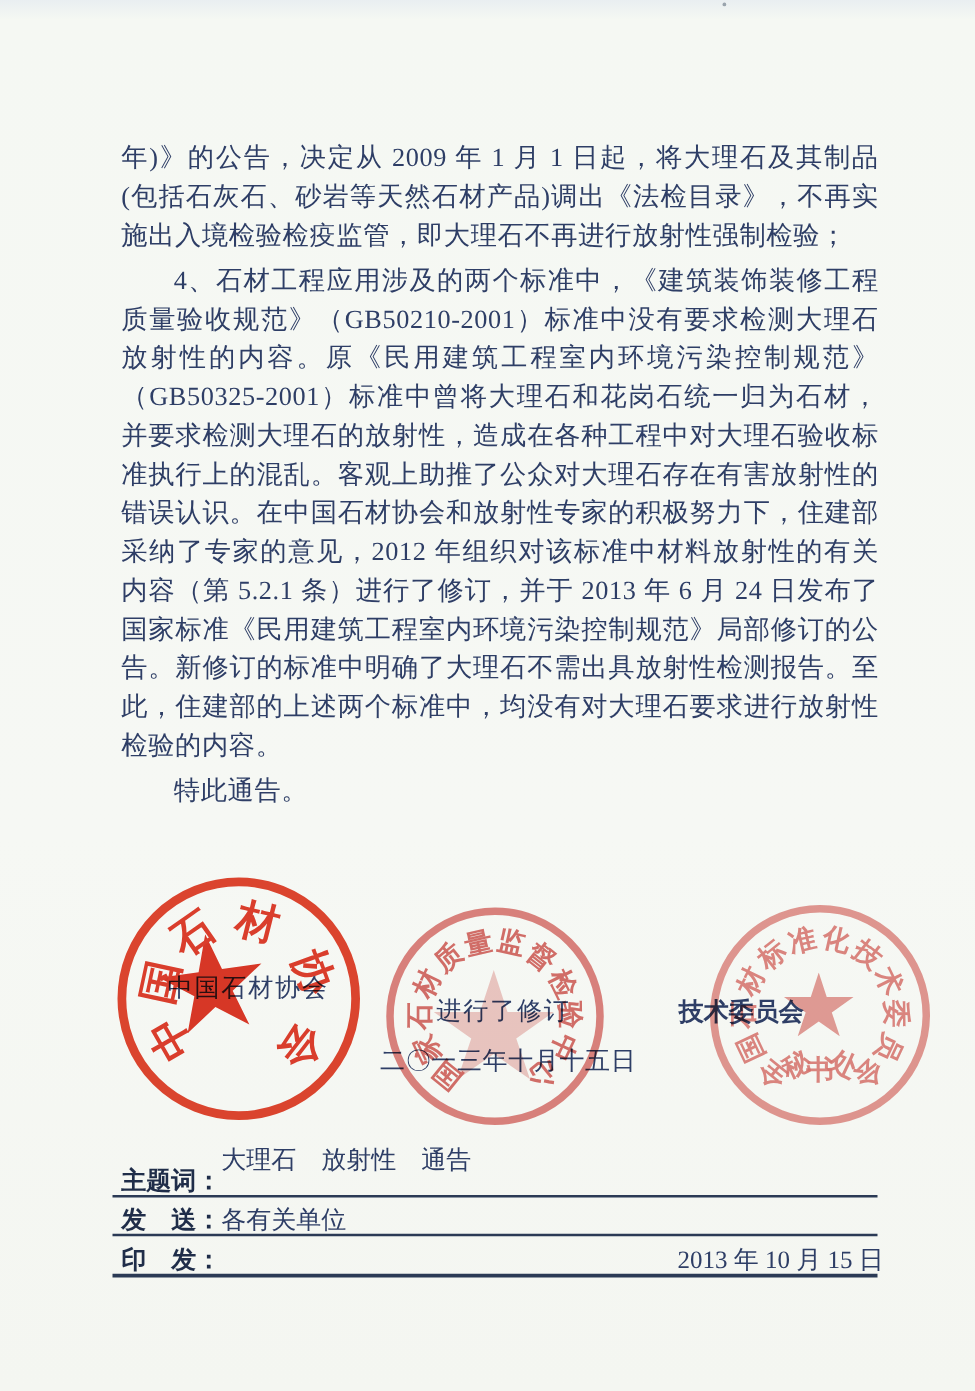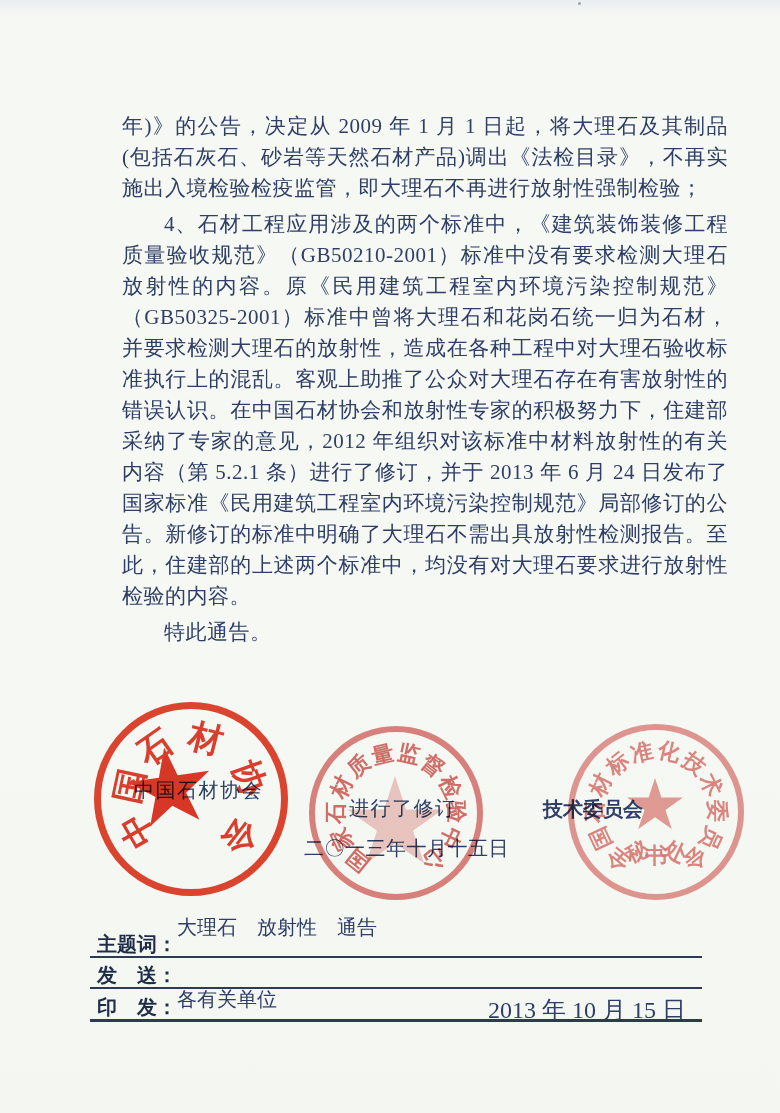--- a/index.html
+++ b/index.html
@@ -7,35 +7,35 @@
     position:relative;
     width:780px;height:1113px;
     margin:0 auto;
     background:linear-gradient(180deg,#e9eef1 0px,#f5f8f3 16px,#f6f8f4 60%,#f4f6f1 100%);
     overflow:hidden;
     font-family:"Liberation Serif","DejaVu Serif",serif;
   }
   .body-text{
     position:absolute;left:97px;top:111px;width:606px;
     font-size:21px;line-height:31px;letter-spacing:.5px;
-    color:#2e3e66;text-align:justify;margin-left:25px;
+    color:#2e3e66;text-align:justify;
   }
   .body-text p{margin:0 0 5px 0;}
   .body-text p.indent{text-indent:2em;}
   .sig-text{position:absolute;color:#2e3e66;font-size:20px;letter-spacing:1.5px;white-space:nowrap;}
   .stamp{position:absolute;border-radius:50%;mix-blend-mode:multiply;}
   .stamp .ring-char{
     position:absolute;display:block;text-align:center;
     font-weight:bold;white-space:nowrap;line-height:1;
   }
   .star{position:absolute;clip-path:polygon(50% 0%,61% 35%,98% 35%,68% 57%,79% 91%,50% 70%,21% 91%,32% 57%,2% 35%,39% 35%);}
   .footer-rule{position:absolute;left:90px;width:612px;background:#2b3a55;}
   .footer-label{position:absolute;left:97px;font-size:20px;font-weight:bold;color:#1f2d49;white-space:nowrap;}
   .footer-value{position:absolute;left:177px;font-size:20px;color:#2e3e66;white-space:nowrap;}
-  .footer-date{position:absolute;right:94px;font-size:24px;color:#2e3e66;white-space:nowrap;}
+  .footer-date{position:absolute;right:73px;font-size:20px;color:#2e3e66;white-space:nowrap;}
   .speck{position:absolute;width:3px;height:3px;background:#9aa4ad;border-radius:50%;}
 </style>
 </head>
 <body>
 
 <div class="page">
 
   <div class="speck" style="left:578px;top:2px;"></div>
 
   <div class="body-text">
@@ -94,20 +94,20 @@
       <span class="ring-char" style="left: 63.4048px; top: 121.878px; font-size: 22px; color: rgba(222, 120, 115, 0.88); transform: translate(-50%, -50%) rotate(-25deg);">秘</span>
       <span class="ring-char" style="left: 82px; top: 126px; font-size: 22px; color: rgba(222, 120, 115, 0.88); transform: translate(-50%, -50%) rotate(0deg);">书</span>
       <span class="ring-char" style="left: 100.595px; top: 121.878px; font-size: 22px; color: rgba(222, 120, 115, 0.88); transform: translate(-50%, -50%) rotate(25deg);">处</span>
     </div>
 
   <div class="footer-label" style="top:931px;">主题词：</div>
   <div class="footer-value" style="top:882px;margin-top:32px;">大理石　放射性　通告</div>
   <div class="footer-rule" style="top:956px;height:2px;"></div>
 
   <div class="footer-label" style="top:962px;">发　送：</div>
-  <div class="footer-value" style="top:986px;">各有关单位</div>
+  <div class="footer-value" style="top:962px;">各有关单位</div>
   <div class="footer-rule" style="top:987px;height:2px;"></div>
 
   <div class="footer-label" style="top:994px;">印　发：</div>
   <div class="footer-date" style="top:994px;">2013 年 10 月 15 日</div>
   <div class="footer-rule" style="top:1019px;height:3px;"></div>
 
 </div>
 
 </body></html>

